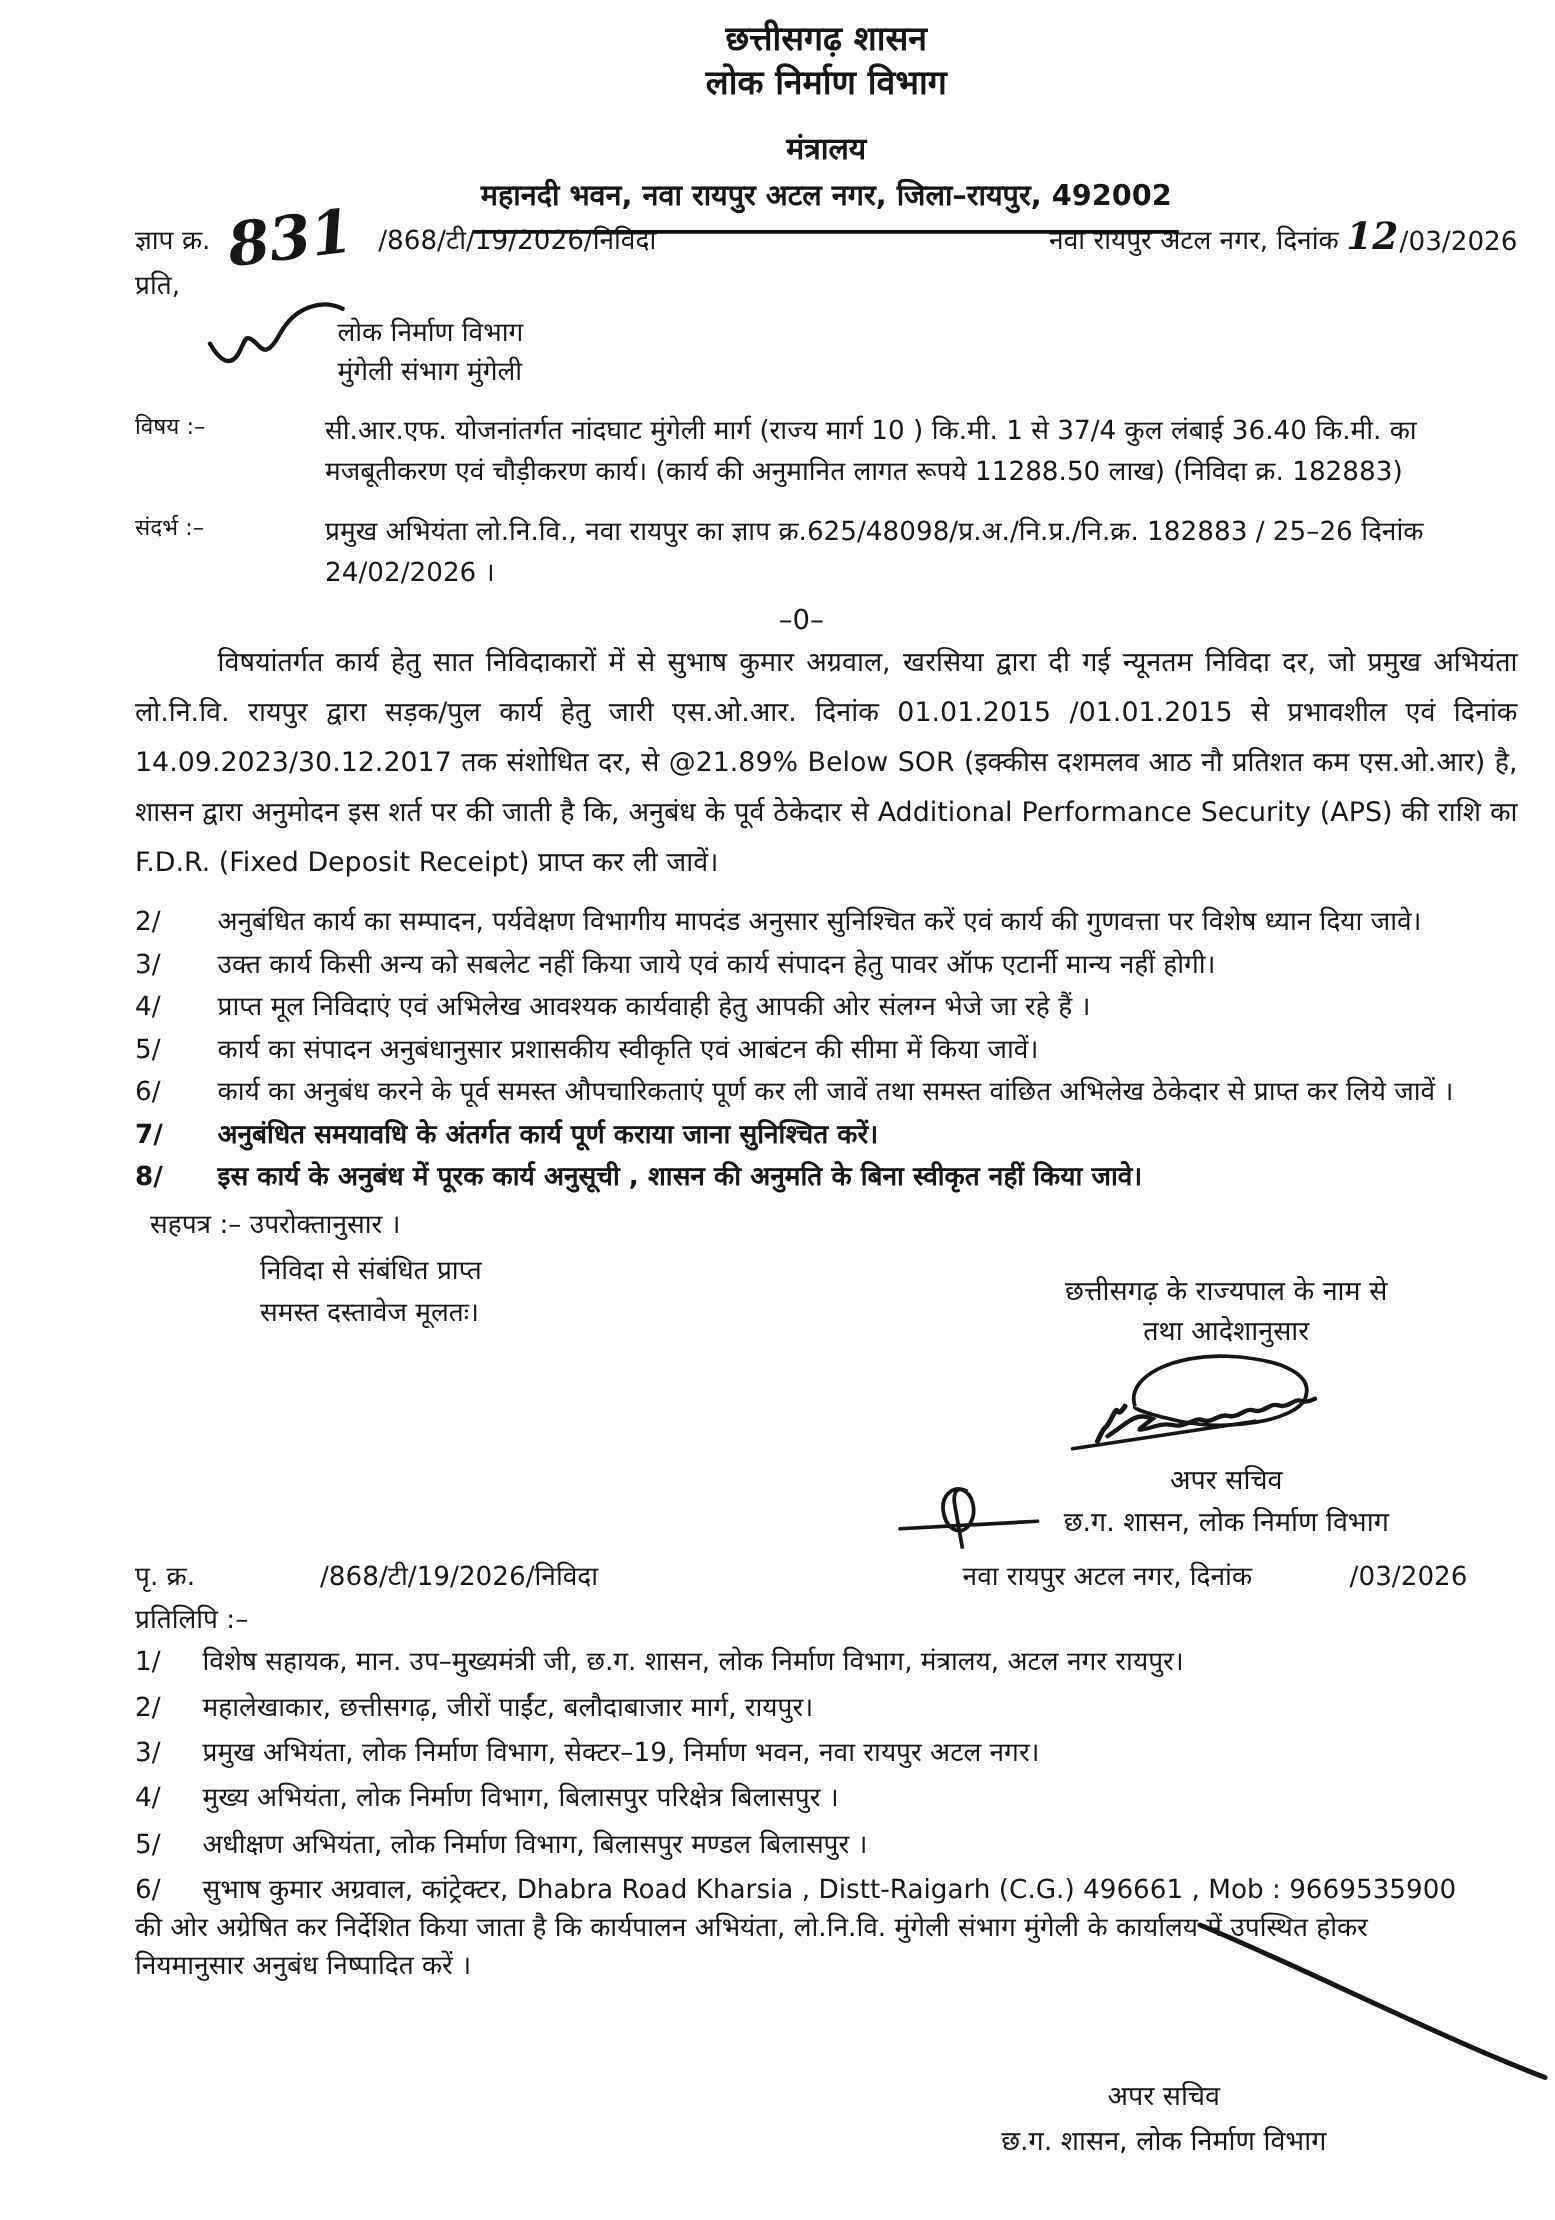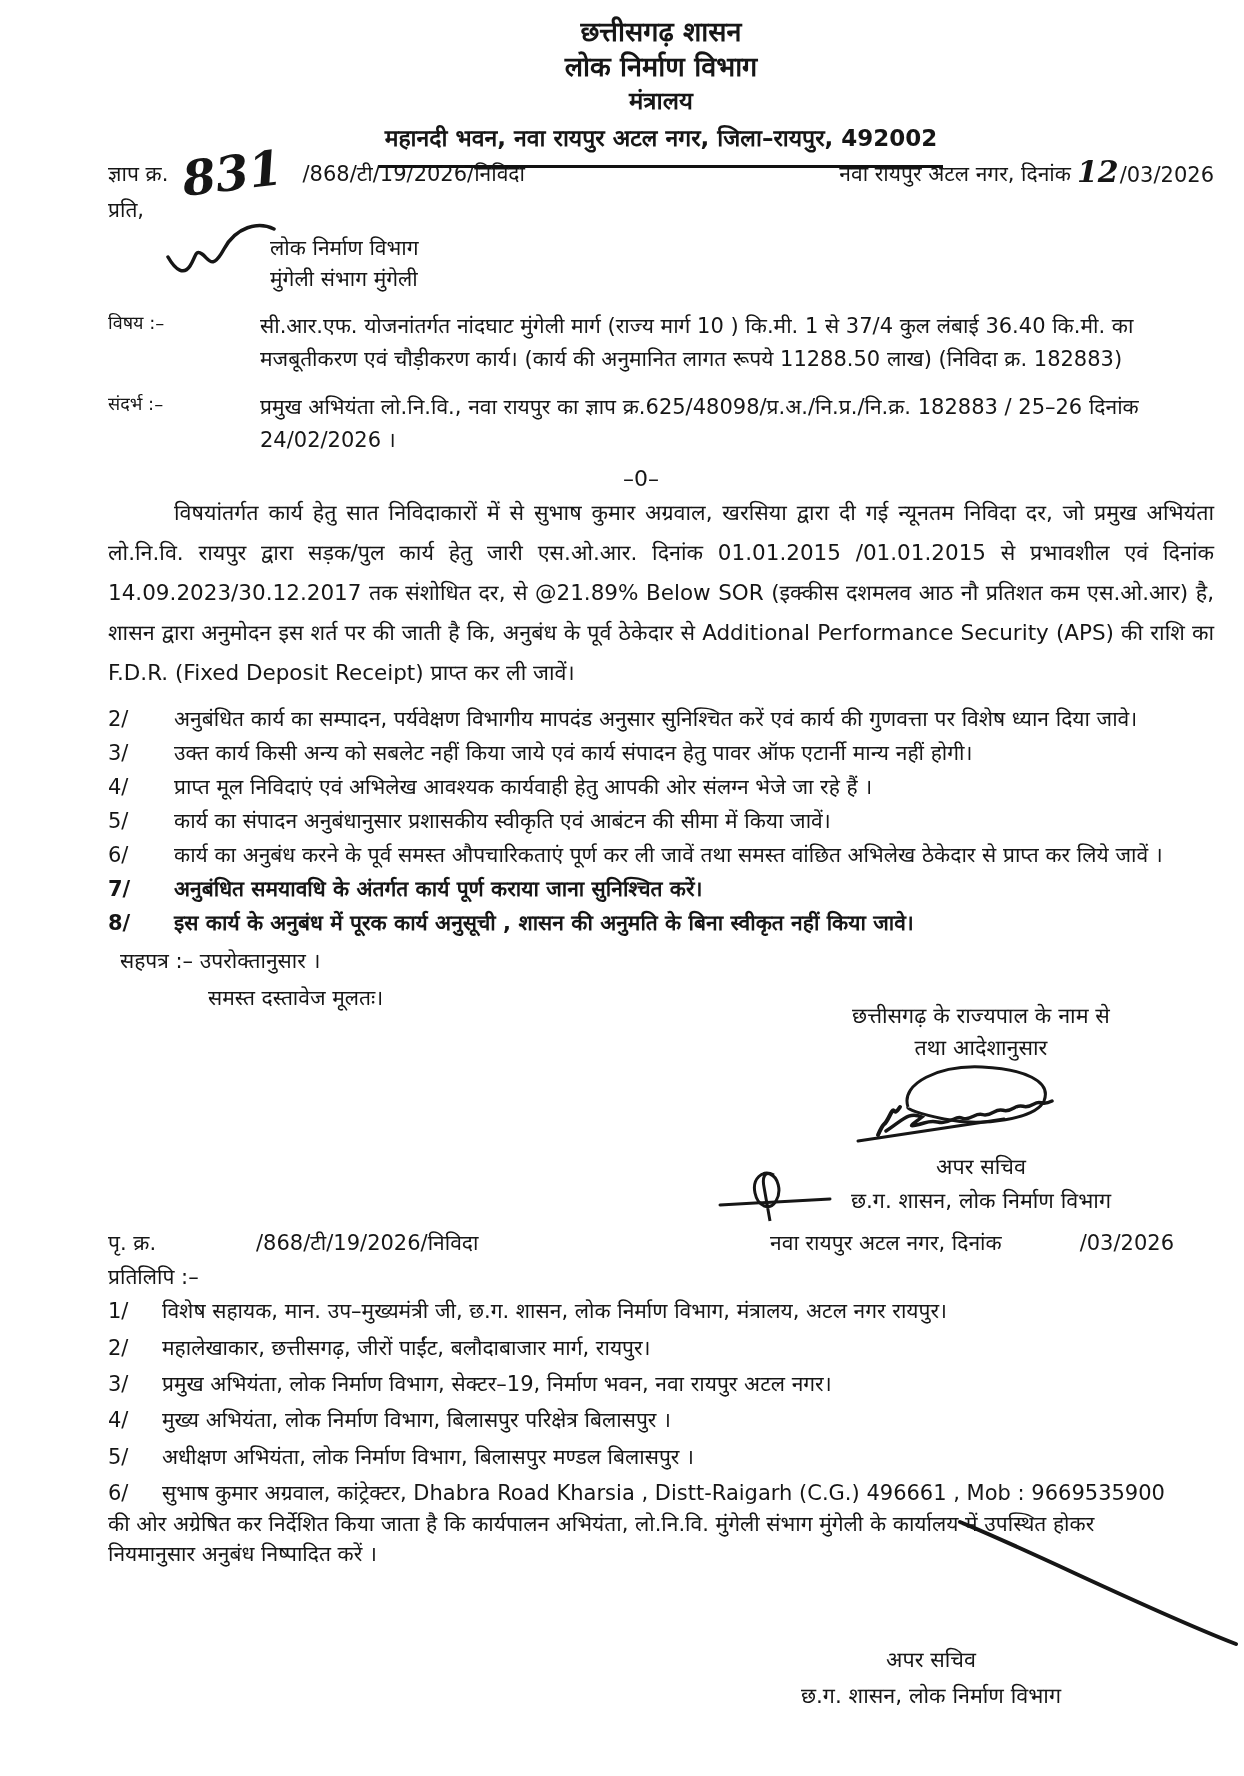--- a/index.html
+++ b/index.html
@@ -6,21 +6,21 @@
   .page {
     width:1244px; height:1776px; background:#ffffff; margin:0 auto;
     position:relative; overflow:hidden; color:#161616;
     font-family:"DejaVu Sans", sans-serif;
   }
   .content { padding:14px 30px 0 108px; }
 
   
   .letterhead { text-align:center; }
   .h1 { font-size:27px; font-weight:bold; line-height:1.3; }
-  .h2 { font-size:24px; font-weight:bold; line-height:1.3; margin-top:2px; }
+  .h2 { font-size:24px; font-weight:bold; line-height:1.3; margin-top:20px; }
   .h3 { margin-top:4px; }
   .addr { font-size:23px; font-weight:bold; border-bottom:3px solid #111; padding:0 6px 14px; }
 
   
   .memo-row { display:flex; align-items:flex-end; font-size:21px; margin-top:2px; }
   .memo-row .lbl { padding-bottom:4px; }
   .hw { font-family:"DejaVu Serif", serif; font-style:italic; font-weight:bold; }
   .hw.big { font-size:48px; line-height:0.75; transform:rotate(-7deg); margin:0 20px 0 14px; }
   .hw.day { font-size:30px; line-height:0.6; margin:0 1px 10px 6px; }
   .memo-row .refno, .memo-row .pd, .memo-row .dt { padding-bottom:4px; }
@@ -149,20 +149,21 @@
       <div class="cond bold">
         <span class="no">8/</span>
         <span class="txt">इस कार्य के अनुबंध में पूरक कार्य अनुसूची , शासन की अनुमति के बिना स्वीकृत नहीं किया जावे।</span>
       </div>
     </div>
 
     <div class="encl">सहपत्र :– उपरोक्तानुसार  ।</div>
 
     <div class="twocol">
       <div class="leftcol">
+        <div>निविदा से संबंधित प्राप्त</div>
         <div>समस्त दस्तावेज मूलतः।</div>
       </div>
       <div class="rightcol">
         <div>छत्तीसगढ़ के राज्यपाल के नाम से</div>
         <div>तथा आदेशानुसार</div>
         <div class="sig-wrap">
           <span class="sig-svg">
             <svg width="250" height="96" viewBox="0 0 250 96">
               <path d="M52,50 C44,26 84,8 126,10 C168,12 196,24 188,44 C180,62 126,70 88,62 C64,57 50,52 52,50" fill="none" stroke="#161616" stroke-width="3"></path>
               <path d="M30,74 C46,64 52,54 66,60 C56,68 48,72 68,66 C84,61 80,70 98,62 C108,57 104,66 118,59 C128,54 126,62 138,55 C148,49 146,58 158,51 C168,45 166,54 178,47 C186,42 184,50 196,44" fill="none" stroke="#161616" stroke-width="3.5" stroke-linecap="round"></path>

